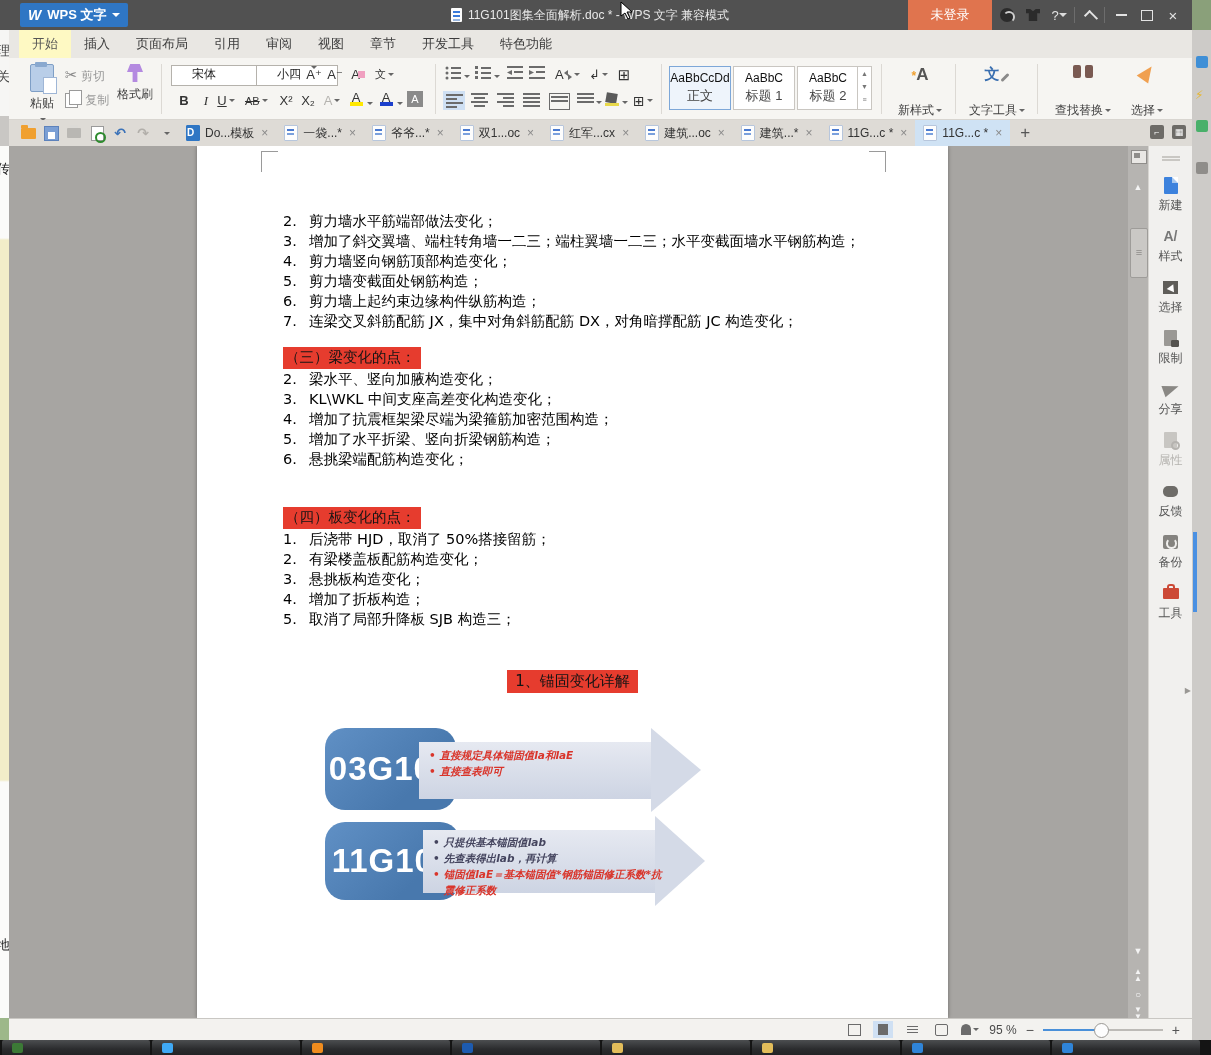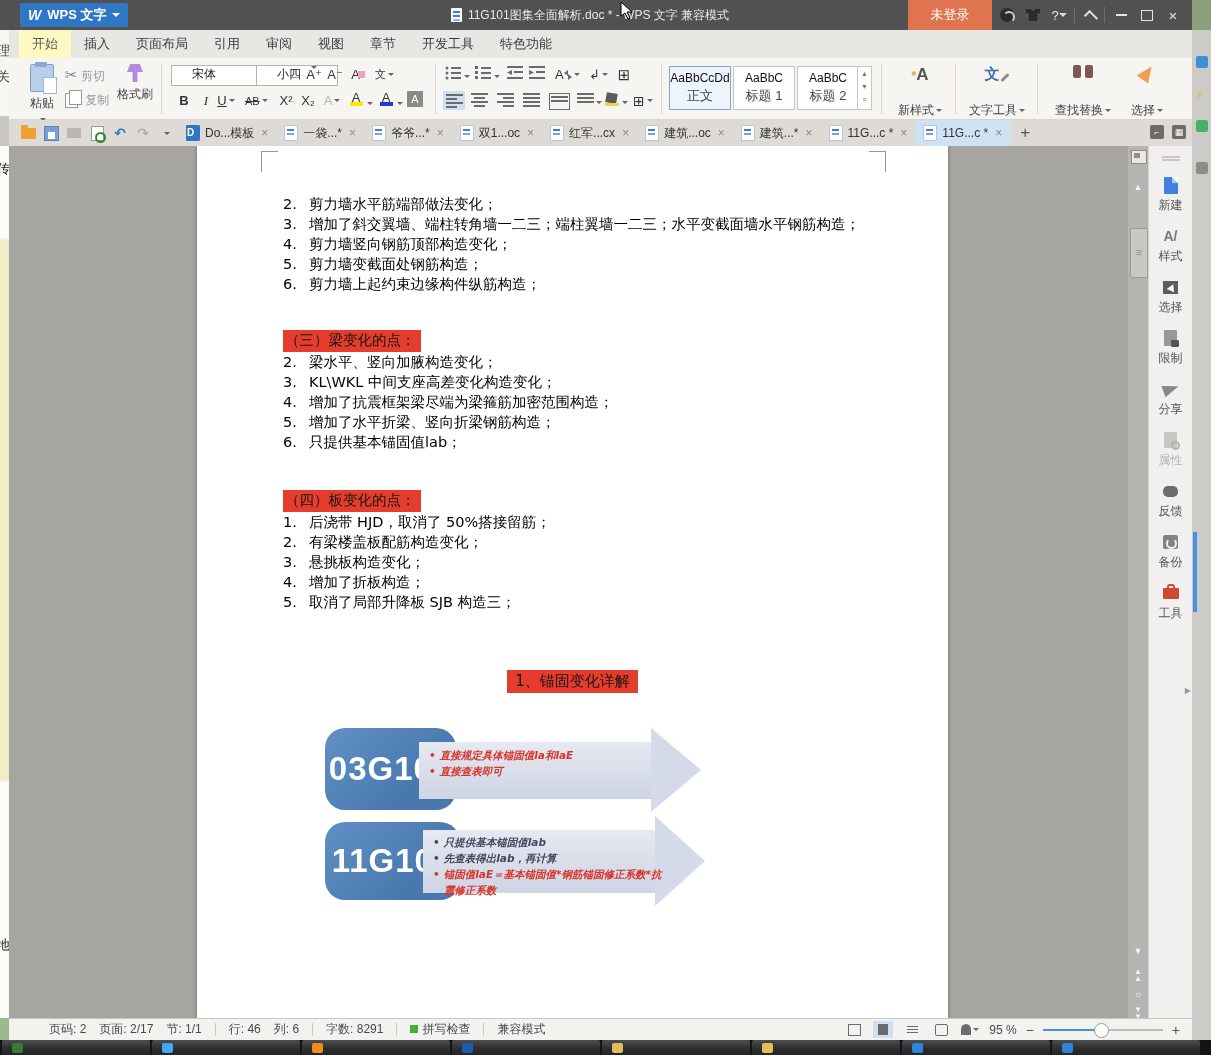--- a/index.html
+++ b/index.html
@@ -101,21 +101,21 @@
   .dt-right{position:absolute;right:6px;top:5px;display:flex;gap:8px;}
   .dt-right .sq{width:14px;height:14px;background:#6d6b67;border-radius:2px;color:#fff;font-size:9px;display:flex;align-items:center;justify-content:center;}
 
   
   .workspace{left:9px;top:146px;width:1119px;height:872px;background:#a7a5a2;overflow:hidden;}
   .page{position:absolute;left:188px;top:0;width:751px;height:872px;background:#fff;box-shadow:0 0 4px rgba(0,0,0,.35);
         font-family:"DejaVu Sans","Liberation Sans",sans-serif;color:#000;}
   .cropmark{position:absolute;width:16px;height:20px;border-color:#9a9a9a;}
   .cm-l{left:64px;top:5px;border-left:1px solid #9a9a9a;border-top:1px solid #9a9a9a;}
   .cm-r{left:672px;top:5px;border-right:1px solid #9a9a9a;border-top:1px solid #9a9a9a;}
-  .doc-block{position:absolute;left:86px;right:20px;}
+  .doc-block{position:absolute;left:86px;right:20px;margin-top:17px;}
   .dline{height:20px;line-height:20px;font-size:14.5px;white-space:nowrap;}
   .dnum{display:inline-block;width:26px;}
   .red-head{display:inline-block;background:#e63c2e;color:#141414;font-size:14.5px;line-height:19px;padding:1px 5px 2px 2px;}
   .center-head{position:absolute;left:0;width:100%;text-align:center;}
   .center-head .red-head{font-size:15px;padding:2px 8px;}
 
   
   .gbox{position:absolute;background:linear-gradient(135deg,#6090c5 0%,#4878ad 70%);border-radius:20px;
         color:#fff;font-weight:bold;display:flex;align-items:center;justify-content:center;font-size:33px;
         font-family:"Liberation Sans",sans-serif;letter-spacing:1px;}
@@ -521,31 +521,32 @@
     <div class="page">
       <div class="cropmark cm-l"></div>
       <div class="cropmark cm-r"></div>
 
       <div class="doc-block" style="top:48px">
         <div class="dline"><span class="dnum">2.</span><span>剪力墙水平筋端部做法变化；</span></div>
           <div class="dline"><span class="dnum">3.</span><span>增加了斜交翼墙、端柱转角墙一二三；端柱翼墙一二三；水平变截面墙水平钢筋构造；</span></div>
           <div class="dline"><span class="dnum">4.</span><span>剪力墙竖向钢筋顶部构造变化；</span></div>
           <div class="dline"><span class="dnum">5.</span><span>剪力墙变截面处钢筋构造；</span></div>
           <div class="dline"><span class="dnum">6.</span><span>剪力墙上起约束边缘构件纵筋构造；</span></div>
+          <div class="dline"><span class="dnum">7.</span><span>连梁交叉斜筋配筋 JX，集中对角斜筋配筋 DX，对角暗撑配筋 JC 构造变化；</span></div>
       </div>
 
       <div class="doc-block" style="top:184px">
         <span class="red-head">（三）梁变化的点：</span>
       </div>
       <div class="doc-block" style="top:206px">
           <div class="dline"><span class="dnum">2.</span><span>梁水平、竖向加腋构造变化；</span></div>
           <div class="dline"><span class="dnum">3.</span><span>KL\WKL 中间支座高差变化构造变化；</span></div>
           <div class="dline"><span class="dnum">4.</span><span>增加了抗震框架梁尽端为梁箍筋加密范围构造；</span></div>
           <div class="dline"><span class="dnum">5.</span><span>增加了水平折梁、竖向折梁钢筋构造；</span></div>
-          <div class="dline"><span class="dnum">6.</span><span>只提供基本锚固值lab；</span></div>
+          <div class="dline"><span class="dnum">6.</span><span>悬挑梁端配筋构造变化；</span></div>
       </div>
 
       <div class="doc-block" style="top:344px">
         <span class="red-head">（四）板变化的点：</span>
       </div>
       <div class="doc-block" style="top:366px">
         <div class="dline"><span class="dnum">1.</span><span>后浇带 HJD，取消了 50%搭接留筋；</span></div>
           <div class="dline"><span class="dnum">2.</span><span>有梁楼盖板配筋构造变化；</span></div>
           <div class="dline"><span class="dnum">3.</span><span>悬挑板构造变化；</span></div>
           <div class="dline"><span class="dnum">4.</span><span>增加了折板构造；</span></div>
@@ -656,34 +657,20 @@
     <div class="sp-item">
       <span class="spi">
           <span class="ic-toolbox"></span>
         </span>
       <span>工具</span>
     </div>
     <div class="sp-expand">▶</div>
   </div>
 
   <div class="abs statusbar">
-    <div class="sb-left">
-      <span>页码: 2</span>
-      <span>页面: 2/17</span>
-      <span>节: 1/1</span>
-      <span class="sb-sep"></span>
-      <span>行: 46</span>
-      <span>列: 6</span>
-      <span class="sb-sep"></span>
-      <span>字数: 8291</span>
-      <span class="sb-sep"></span>
-      <span><span class="sb-green"></span><span>拼写检查</span></span>
-      <span class="sb-sep"></span>
-      <span>兼容模式</span>
-    </div>
     <div class="sb-right">
       <span class="vicon">
           <span class="fr"></span>
         </span>
       <span class="vicon sel">
           <span class="pg"></span>
         </span>
       <span class="vicon">
           <span class="ln">
             <i></i>

